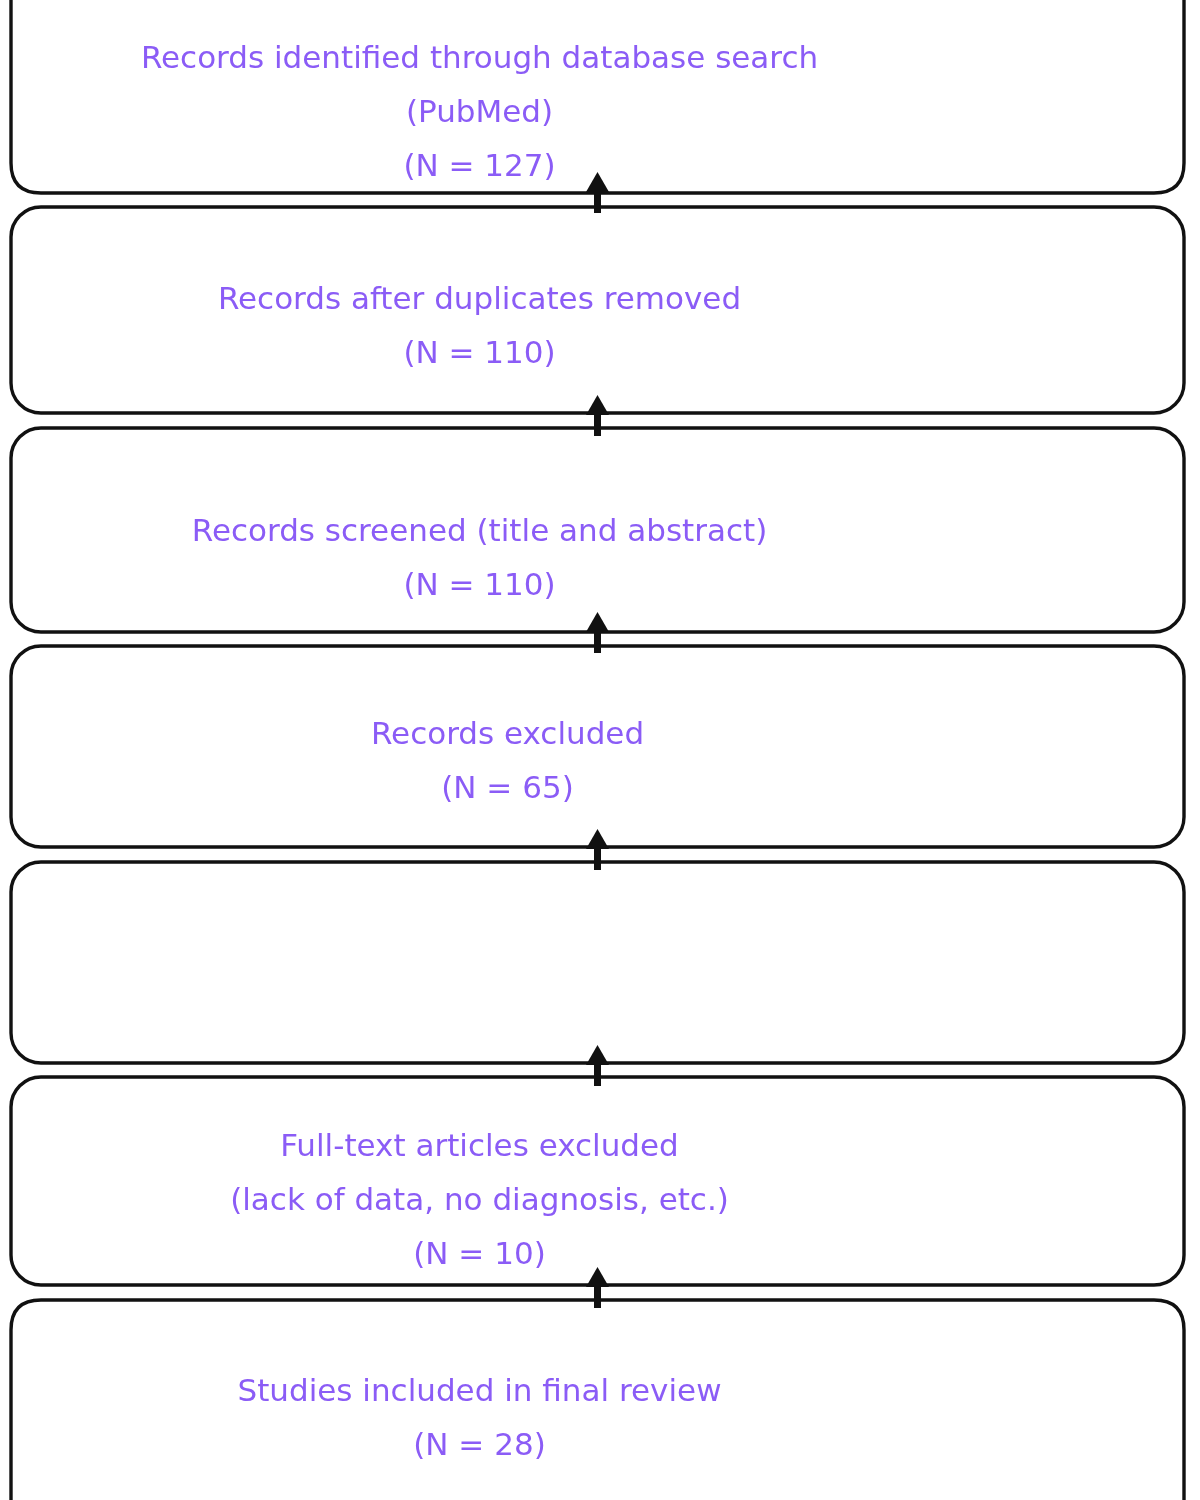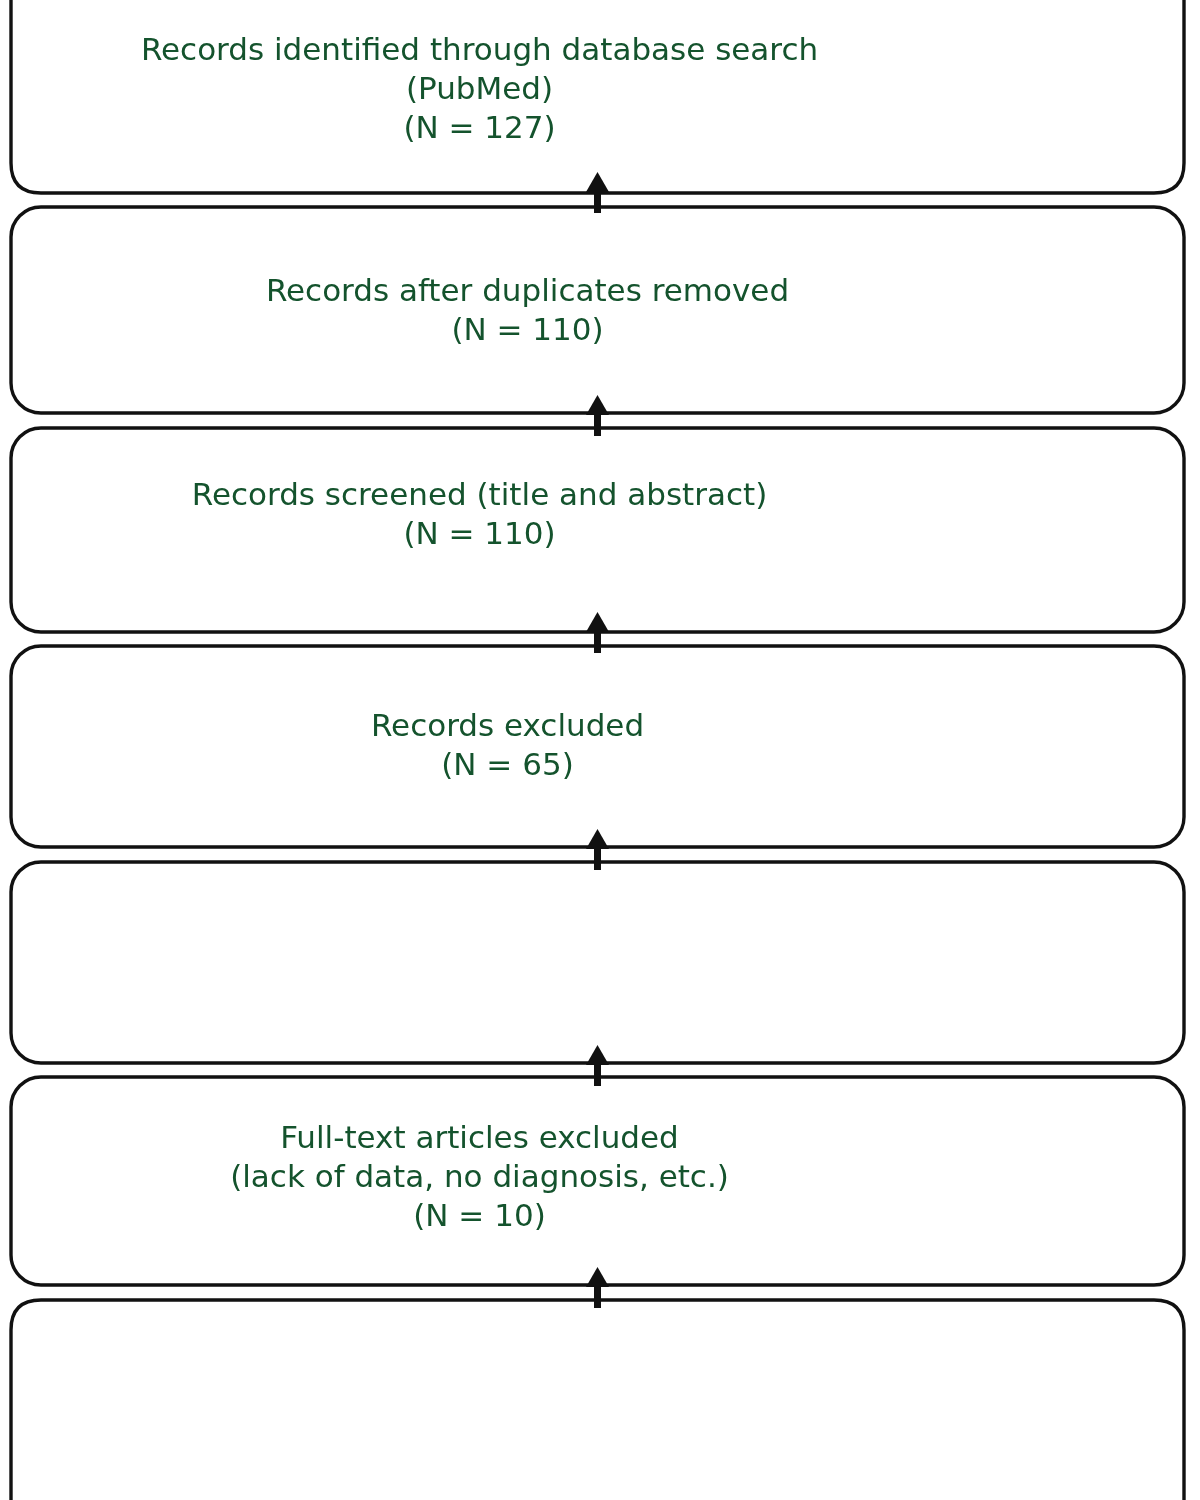--- a/index.html
+++ b/index.html
@@ -24,31 +24,31 @@
     left: 0;
     top: 0;
     width: 1200px;
     height: 1500px;
   }
   .node-text {
     position: absolute;
     left: 11px;
     width: 937px;
     text-align: center;
-    color: #14532d;
+    color: #8b5cf6;
     font-family: "DejaVu Sans", sans-serif;
     font-size: 31px;
-    line-height: 39px;
+    line-height: 54px;
     letter-spacing: 0px;
     white-space: pre-line;
   }
   
   #label-0 { top: 30px; }
-  #label-1 { top: 271px; padding-left: 48px; }
-  #label-2 { top: 475px; }
+  #label-1 { top: 271px; }
+  #label-2 { top: 503px; }
   #label-3 { top: 706px; margin-left: 28px; }
   #label-4 { top: 922px; }
   #label-5 { top: 1118px; }
   #label-6 { top: 1363px; }
 </style>
 </head>
 <body>
 
 <div id="flow">
 
@@ -105,14 +105,16 @@
 (N = 110)</div>
 
   <div class="node-text" id="label-3">Records excluded
 (N = 65)</div>
 
 
   <div class="node-text" id="label-5">Full-text articles excluded
 (lack of data, no diagnosis, etc.)
 (N = 10)</div>
 
+  <div class="node-text" id="label-6">Studies included in final review
+(N = 28)</div>
 
 </div>
 
 </body></html>

